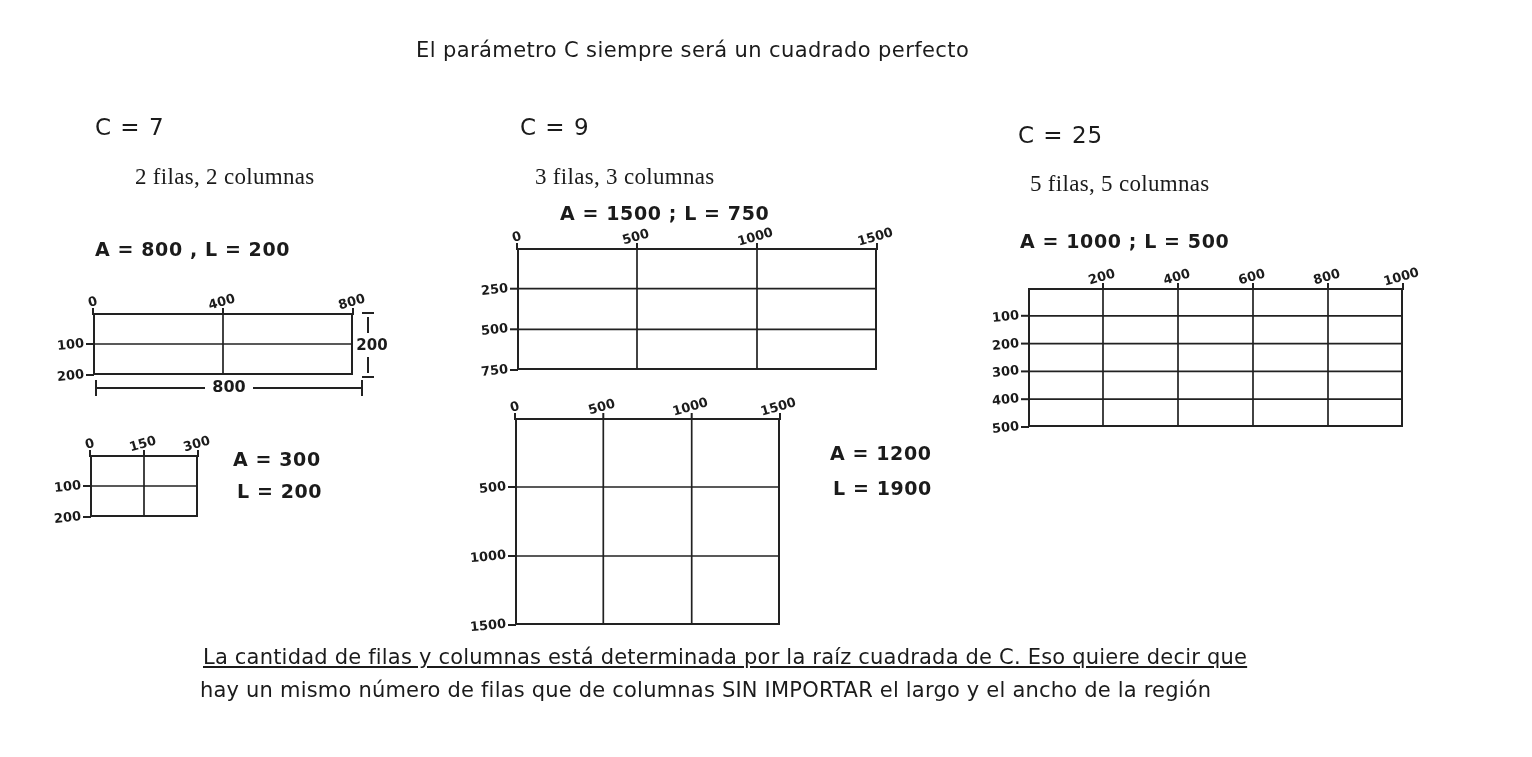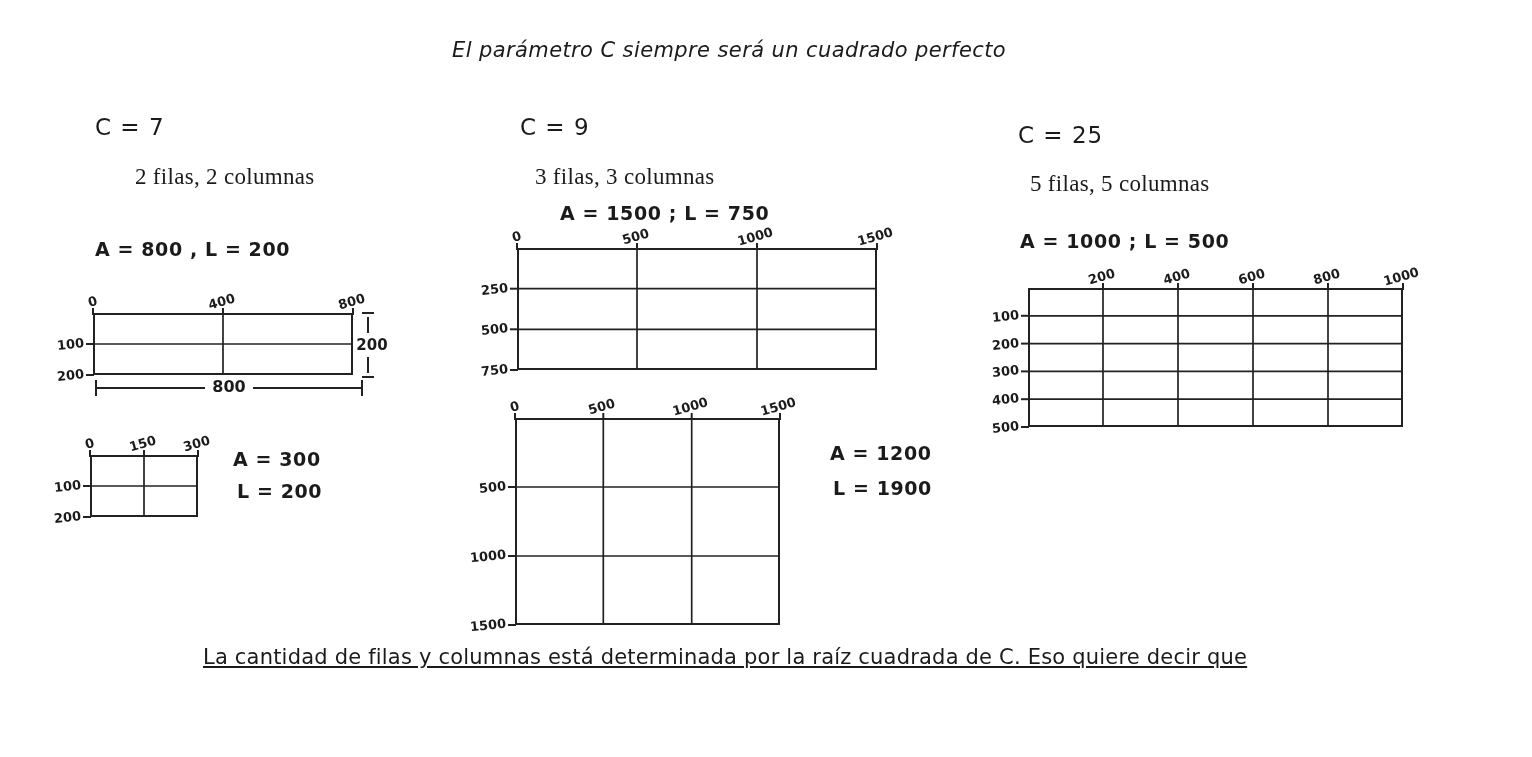--- a/index.html
+++ b/index.html
@@ -40,21 +40,21 @@
     border-left:2px solid #222;border-right:2px solid #222;
   }
   .dim-h .hline{flex:1;height:2px;background:#222;}
   .dim-h .dim-label{font-size:16px;font-weight:bold;transform:translateY(-2px);}
 </style>
 </head>
 <body>
 
 <div class="canvas">
 
-  <div class="abs title" style="left:452px;top:38px;font-style:italic;">El parámetro C siempre será un cuadrado perfecto</div>
+  <div class="abs title" style="left:416px;top:38px;">El parámetro C siempre será un cuadrado perfecto</div>
 
   <div class="abs c-label" style="left:95px;top:114px;">C = 7</div>
   <div class="abs rc-label" style="left:135px;top:164px;">2 filas, 2 columnas</div>
   <div class="abs param-label" style="left:95px;top:238px;">A = 800 ,   L = 200</div>
 
   <div class="grid" style="left:93px;top:313px;width:260px;height:62px;">
       <svg width="260" height="62" style="overflow:visible">
         <rect x="1" y="1" width="258" height="60" fill="none" stroke="#222222" stroke-width="2"></rect>
         <line x1="130.0" y1="1" x2="130.0" y2="61" stroke="#222222" stroke-width="1.7"></line>
         <line x1="1" y1="31.0" x2="259" y2="31.0" stroke="#222222" stroke-width="1.7"></line>
@@ -191,14 +191,15 @@
       <span class="xtick" style="left: 80%;">800</span>
       <span class="xtick" style="left: 100%;">1000</span>
       <span class="ytick" style="top: 20%;">100</span>
       <span class="ytick" style="top: 40%;">200</span>
       <span class="ytick" style="top: 60%;">300</span>
       <span class="ytick" style="top: 80%;">400</span>
       <span class="ytick" style="top: 100%;">500</span>
     </div>
 
   <div class="abs footer-line" style="left:203px;top:645px;text-decoration:underline;">La cantidad de filas y columnas está determinada por la raíz cuadrada de C. Eso quiere decir que</div>
+  <div class="abs footer-line" style="left:200px;top:678px;">hay un mismo número de filas que de columnas SIN IMPORTAR el largo y el ancho de la región</div>
 
 </div>
 
 </body></html>

